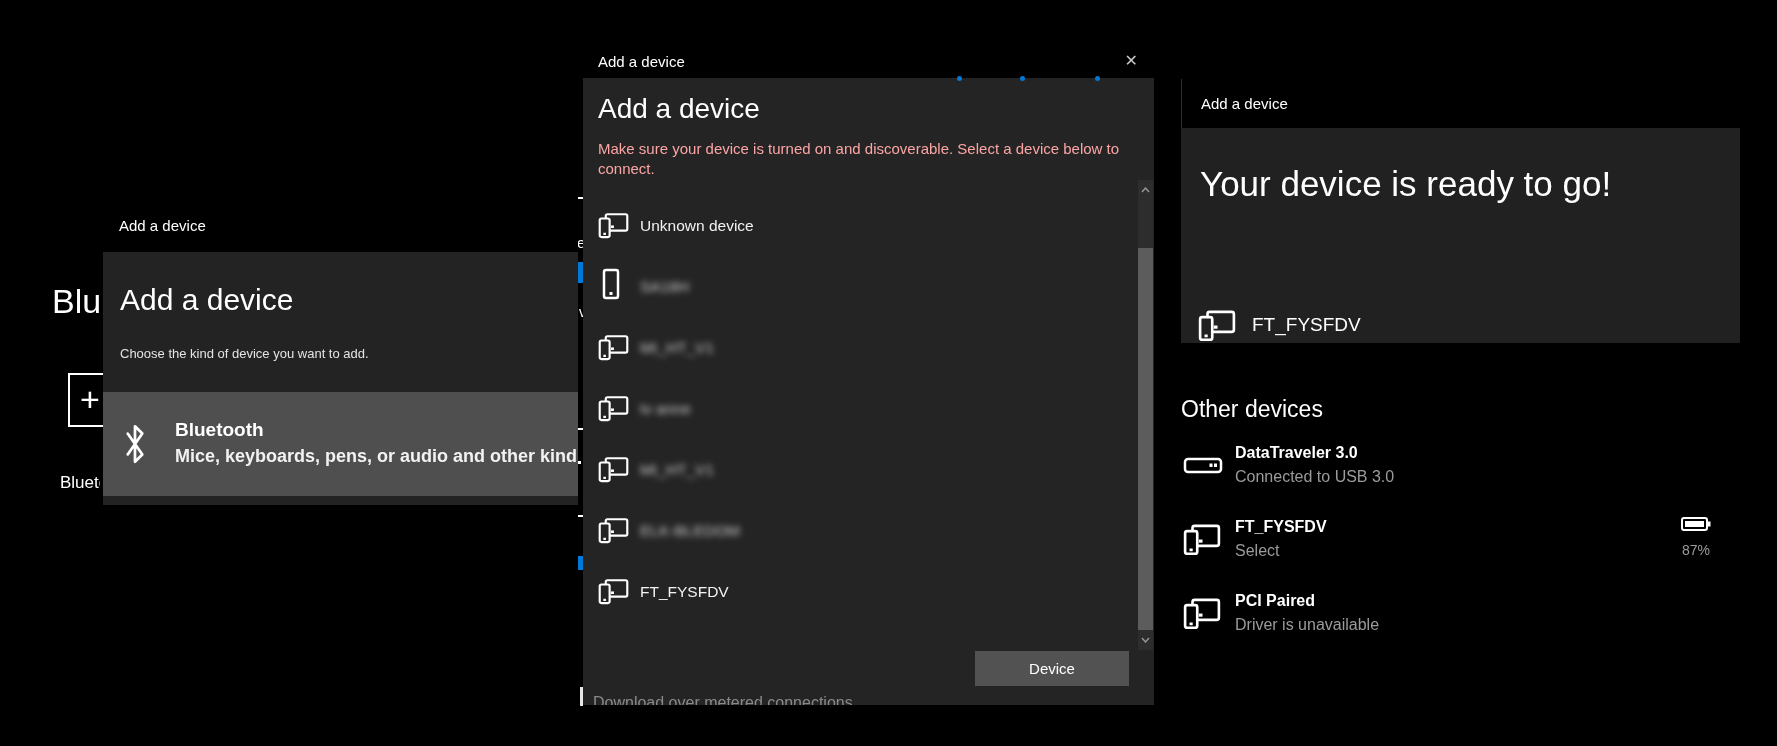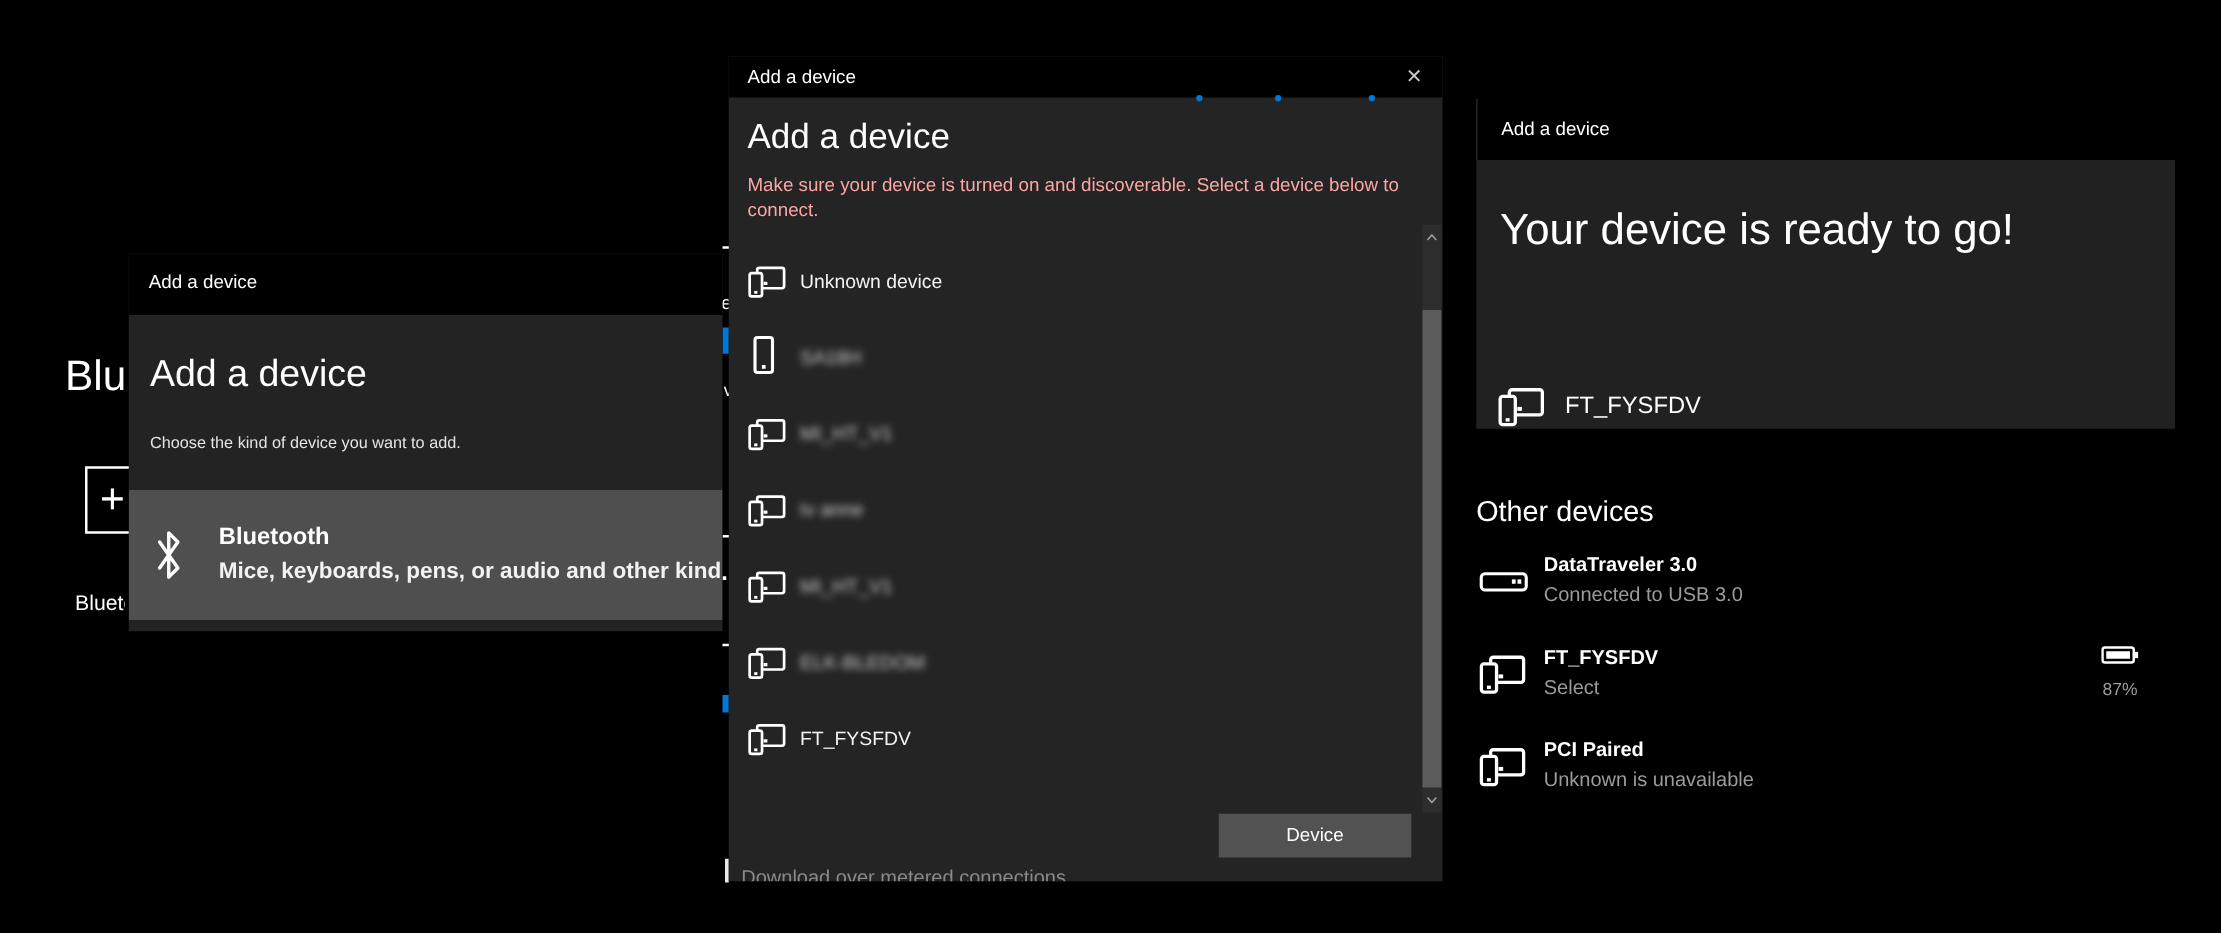--- a/index.html
+++ b/index.html
@@ -273,21 +273,21 @@
       <div class="od-row black-ic" style="top: 589px;">
         <span class="od-iconbox">
     <svg class="devicon" width="38" height="34" viewBox="0 0 36 32">
       <rect x="9" y="3.5" width="25" height="19" rx="2"></rect>
       <rect class="dotf" x="15" y="16.5" width="3.5" height="3"></rect>
       <rect class="phone" x="2" y="8.5" width="11.5" height="21.5" rx="2"></rect>
       <rect class="dotf" x="6.2" y="25" width="3" height="2.6"></rect>
     </svg>
         </span>
         <span class="od-title">PCI Paired</span>
-        <span class="od-status">Unknown is unavailable</span>
+        <span class="od-status">Driver is unavailable</span>
       </div>
     </div>
 
 <div class="battery"><svg width="30" height="16" viewBox="0 0 30 16">
          <rect x="1" y="2" width="25" height="12" rx="2" fill="none" stroke="#fff" stroke-width="2"></rect>
          <rect x="4" y="5" width="19" height="6" fill="#fff"></rect>
          <rect x="27" y="5.5" width="2.5" height="5" fill="#fff"></rect>
        </svg>
        <div class="pct">87%</div></div>
   </div>

